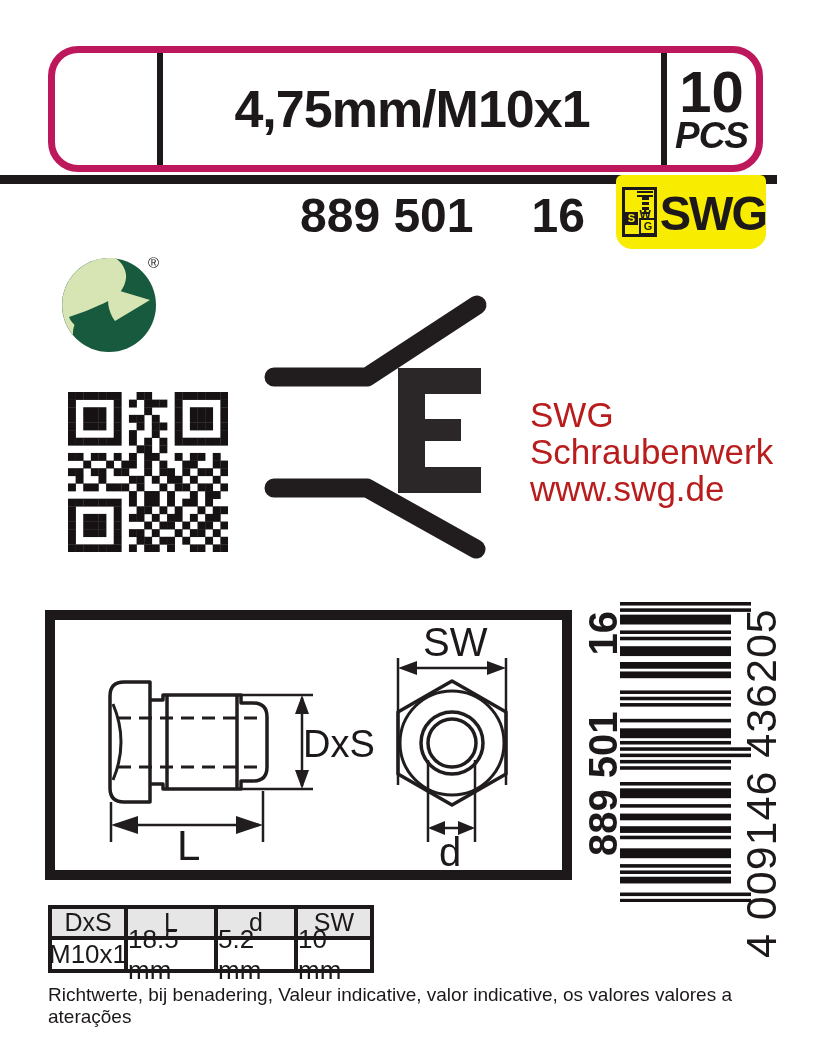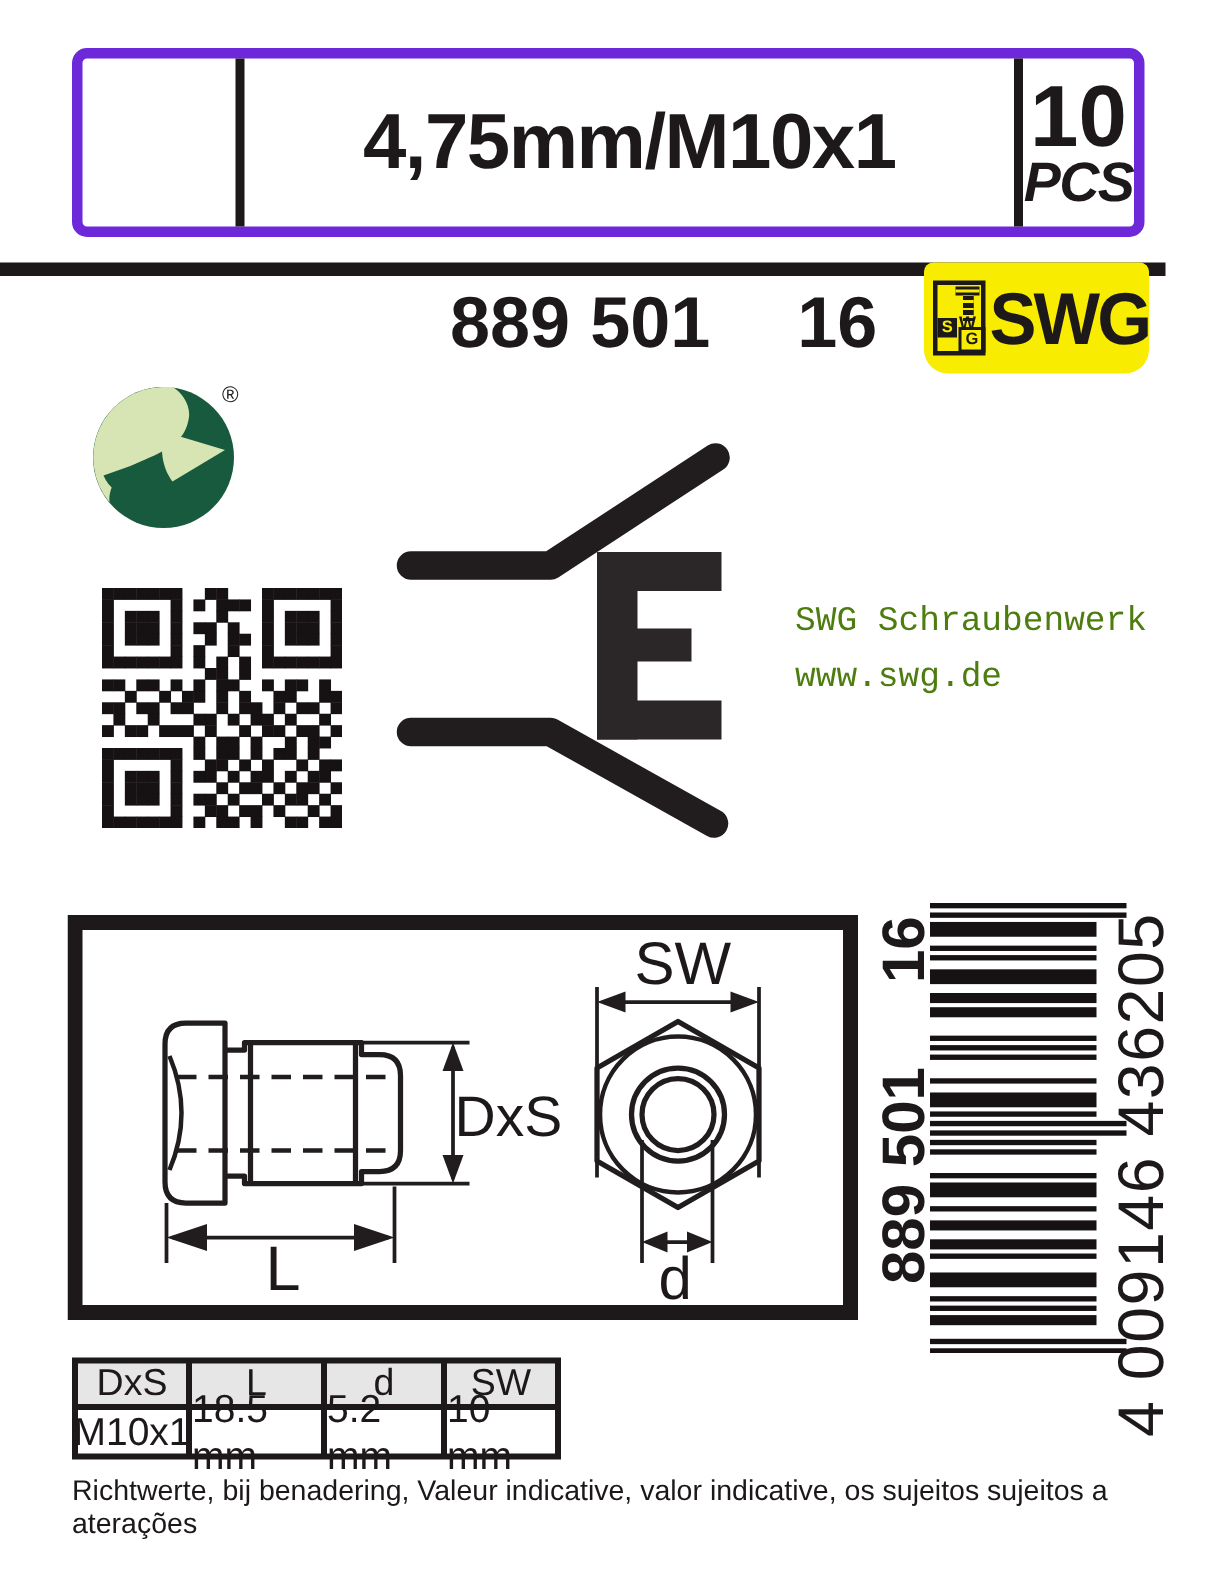--- a/index.html
+++ b/index.html
@@ -1,25 +1,25 @@
 <!DOCTYPE html>
 <html style="--yellow: #f8ec00;"><head>
 <meta charset="utf-8">
 <style>
   html,body{margin:0;padding:0;background:#fff;}
   .label{position:relative;width:819px;height:1055px;background:#fff;overflow:hidden;
          font-family:"Liberation Sans",sans-serif;color:#1d191a;}
   .abs{position:absolute;}
 
   
-  .top-box{left:48px;top:32px;width:701px;height:112px;border:7px solid #6d28d9;border-radius:10px;display:flex;}
+  .top-box{left:48px;top:46px;width:701px;height:112px;border:7px solid #be185d;border-radius:30px;display:flex;}
   .tb-cell1{width:102px;border-right:6px solid #1d191a;}
   .tb-cell2{flex:1;border-right:6px solid #1d191a;display:flex;align-items:center;justify-content:center;}
   .tb-title{font-size:52px;font-weight:700;letter-spacing:-1px;}
-  .tb-cell3{width:74px;display:flex;flex-direction:column;align-items:center;justify-content:center;line-height:.92;text-align:right;}
+  .tb-cell3{width:89px;display:flex;flex-direction:column;align-items:center;justify-content:center;line-height:.92;text-align:right;}
   .tb-qty{font-size:58px;font-weight:700;}
   .tb-pcs{font-size:37px;font-weight:700;letter-spacing:-1px;font-style:italic;}
 
   .separator{left:0;top:175px;width:777px;height:9px;background:#1d191a;}
 
   .codes-line{left:300px;top:192px;width:300px;text-align:left;font-size:48px;font-weight:700;line-height:1;}
   .codes-line .size-code{margin-left:58px;}
 
   .swg-panel{left:616px;top:175px;width:150px;height:74px;background:var(--yellow,#f8ec00);
              border-radius:6px 6px 16px 16px;display:flex;align-items:center;}
@@ -28,21 +28,21 @@
   .emblem .screw-slot{position:absolute;left:12px;top:3px;width:16px;height:2px;background:var(--yellow,#f8ec00);}
   .emblem .screw-shaft{position:absolute;left:17px;top:7px;width:7px;height:17px;background:#1d191a;
         background-image:repeating-linear-gradient(180deg,#1d191a 0 3px,var(--yellow,#f8ec00) 3px 5px);}
   .emblem .s-chip{position:absolute;left:0px;top:22px;width:13px;height:13px;background:#1d191a;color:var(--yellow,#f8ec00);
         font-size:11px;font-weight:700;line-height:13px;text-align:center;}
   .emblem .w-chip{position:absolute;right:3px;top:18px;font-size:12px;font-weight:700;color:#1d191a;}
   .emblem .g-chip{position:absolute;left:14px;top:28px;width:14px;height:13px;border:2px solid #1d191a;
         font-size:11px;font-weight:700;line-height:12px;text-align:center;color:#1d191a;}
   .swg-word{font-size:47px;font-weight:900;letter-spacing:-2px;margin-left:3px;transform:scaleY(1.04);}
 
-  .address{left:530px;top:396px;font-size:23px;line-height:37px;color:#4d7c0f;font-family:Liberation Mono, monospace;}
+  .address{left:530px;top:396px;font-size:35px;line-height:37px;color:#b91c1c;}
 
   .qr-wrap{left:68px;top:392px;}
   .table-wrap{left:48px;top:905px;display:grid;grid-template-columns:72px 86px 76px 72px;
               grid-auto-rows:auto;gap:4px;background:#1d191a;padding:4px;}
   .table-wrap .th{background:#e6e6e6;height:27px;display:flex;align-items:center;justify-content:center;font-size:25px;}
   .table-wrap .td{background:#ffffff;height:29px;display:flex;align-items:center;justify-content:center;font-size:26px;}
 
   .footer-note{left:48px;top:984px;font-size:19px;color:#1c1819;}
 
   .rot{transform:rotate(-90deg);}
@@ -460,15 +460,15 @@
     <div class="th">DxS</div>
     <div class="th">L</div>
     <div class="th">d</div>
     <div class="th">SW</div>
     <div class="td">M10x1</div>
     <div class="td">18.5 mm</div>
     <div class="td">5.2 mm</div>
     <div class="td">10 mm</div>
   </div>
 
-  <div class="abs footer-note">Richtwerte, bij benadering, Valeur indicative, valor indicative, os sujeitos sujeitos a aterações</div>
+  <div class="abs footer-note">Richtwerte, bij benadering, Valeur indicative, valor indicative, os valores valores a aterações</div>
 
 </div>
 
 </body></html>

